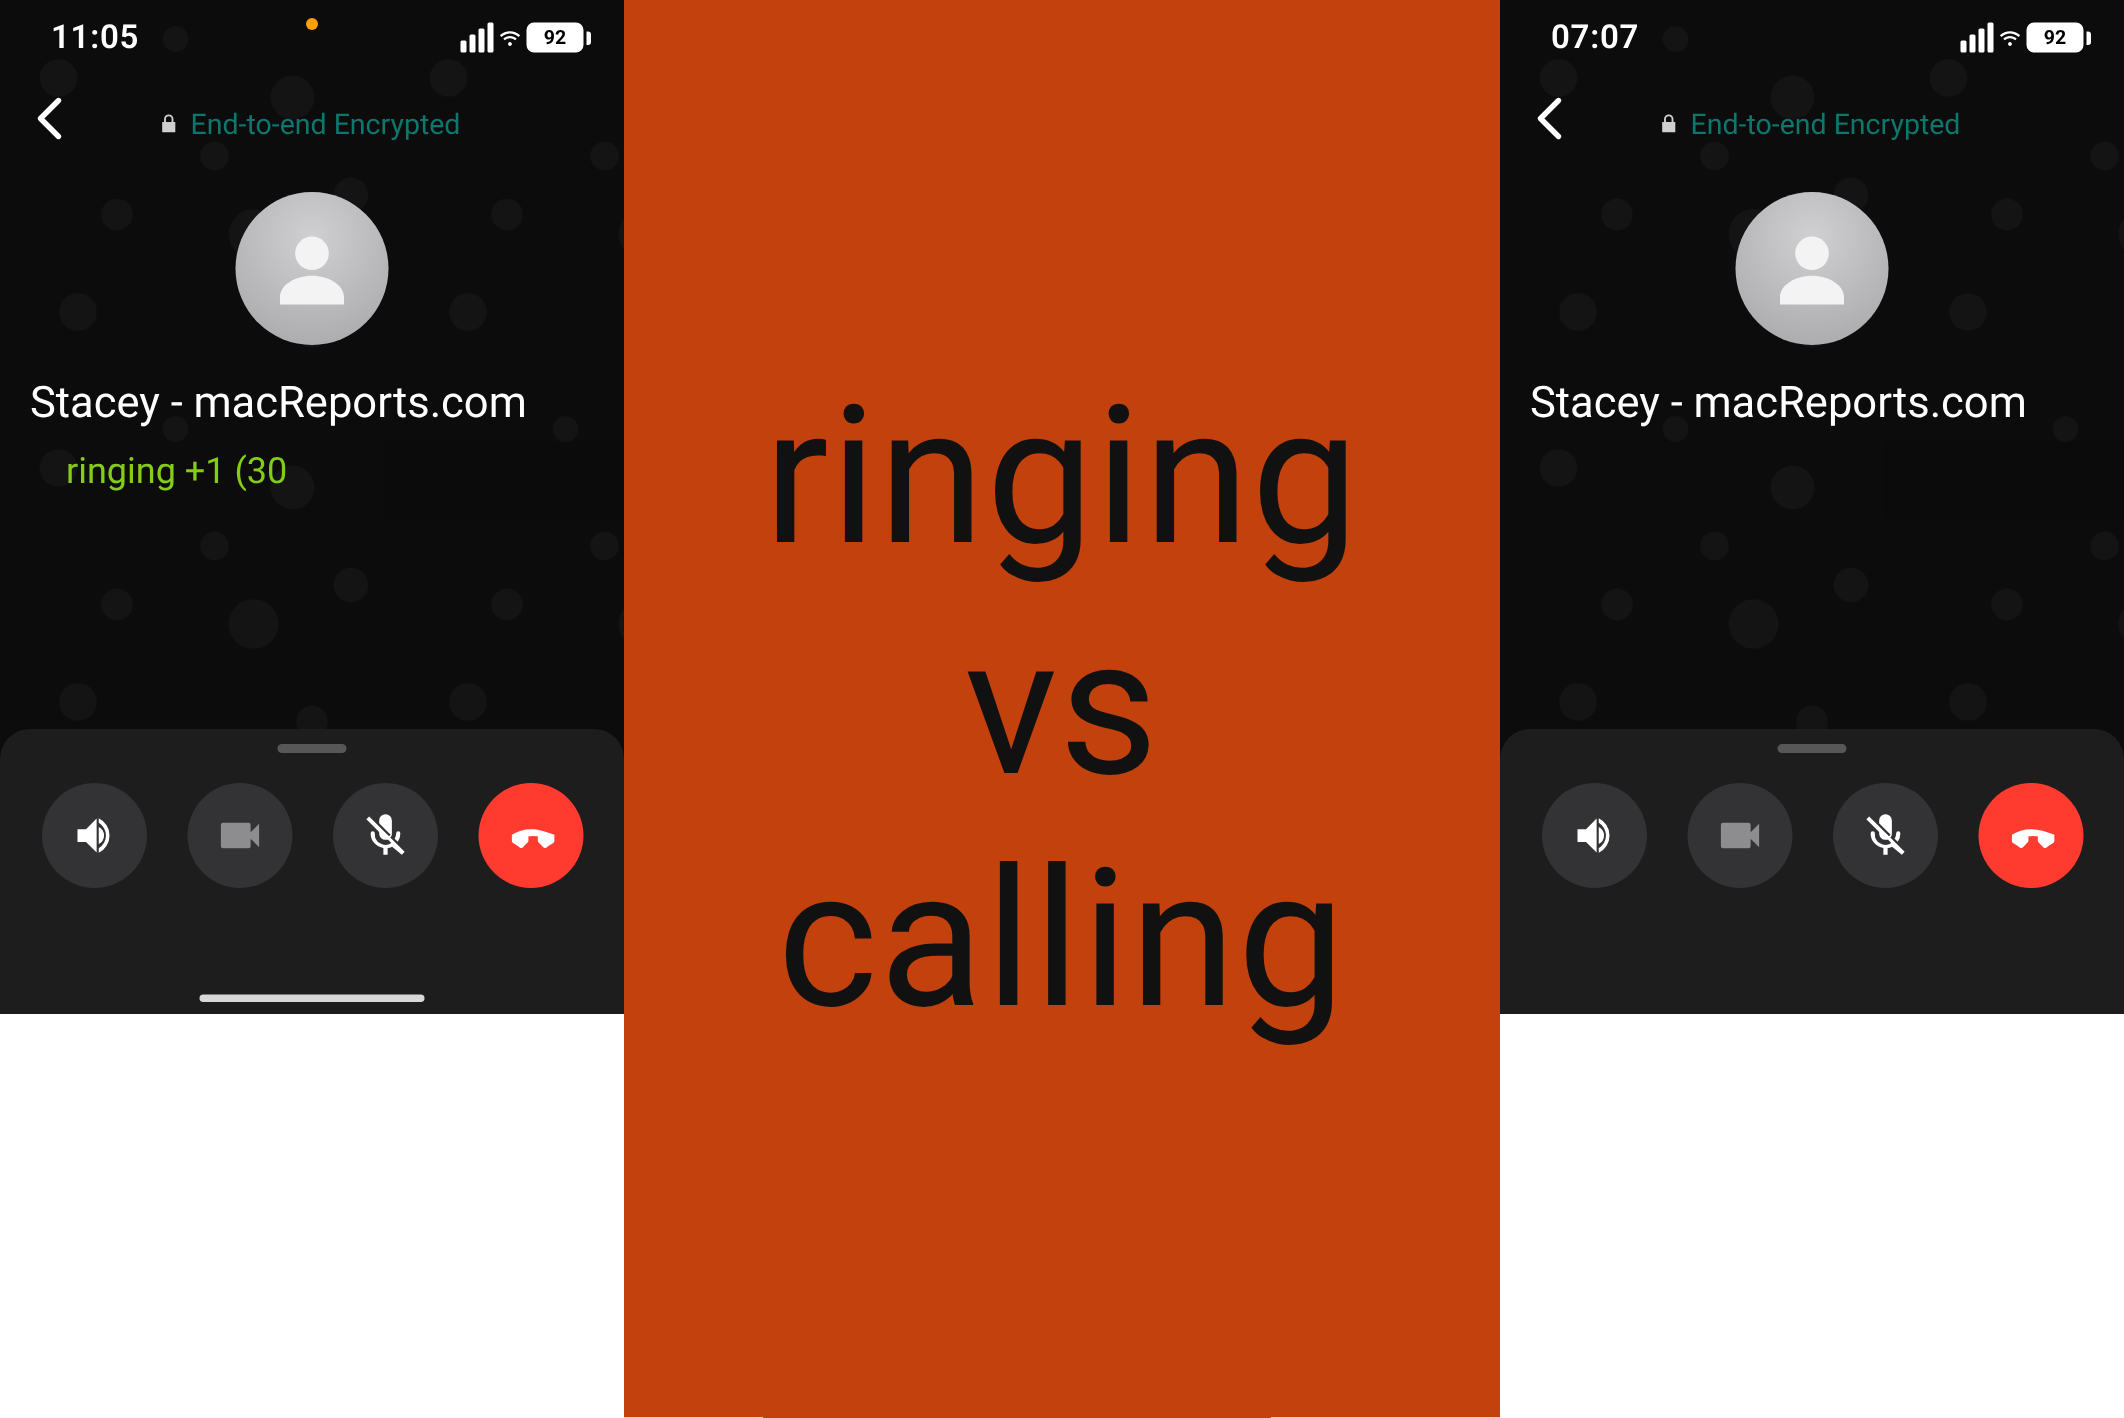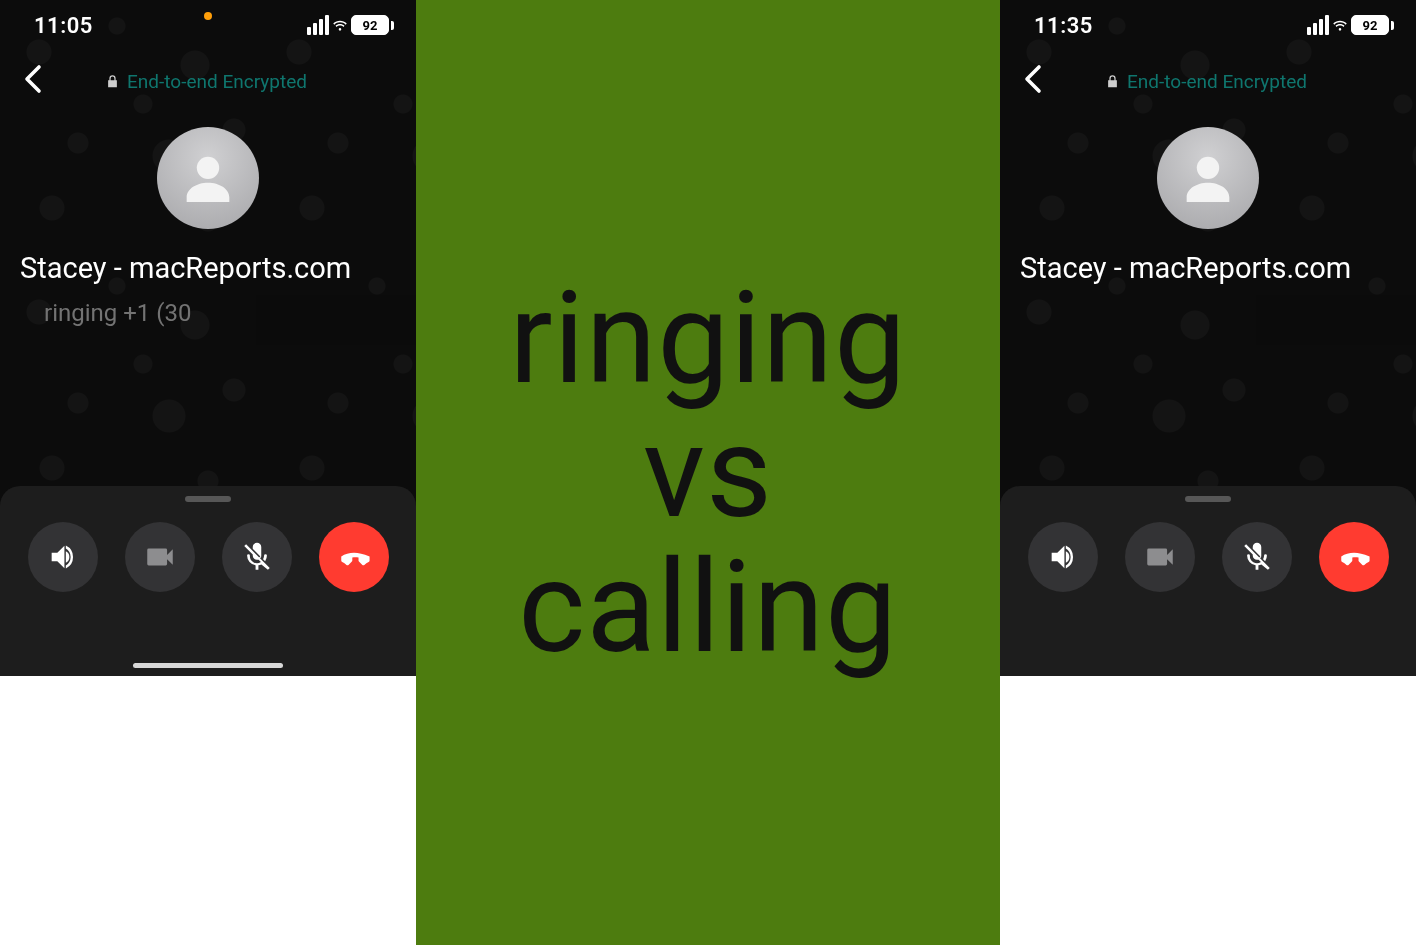--- a/index.html
+++ b/index.html
@@ -1,20 +1,20 @@
 <!DOCTYPE html>
 <html><head>
 <meta charset="utf-8">
 <style>
   * { box-sizing: border-box; margin: 0; padding: 0; }
   html, body { width: 1416px; height: 945px; overflow: hidden; font-family: -apple-system, BlinkMacSystemFont, "Segoe UI", Roboto, Helvetica, Arial, sans-serif; }
   .canvas { display: flex; width: 1416px; height: 945px; }
   .phone-col { width: 416px; height: 676px; position: relative; background: #0b0b0b; color: #fff; overflow: hidden; }
   .phone-col.right { margin-left: auto; }
-  .center-col { flex: 1; background: #4d7c0f; display: flex; flex-direction: column; align-items: center; justify-content: center; }
+  .center-col { flex: 1; background: #c2410c; display: flex; flex-direction: column; align-items: center; justify-content: center; gap: 20px; }
   .center-text { font-size: 128px; line-height: 1.05; color: #111; text-align: center; font-weight: 400; letter-spacing: 1px; }
 
   
   .doodle-bg { position: absolute; inset: 0; background: #0c0c0c; }
   .doodle-bg::after {
     content: ""; position: absolute; inset: 0;
     background-image:
       radial-gradient(circle at 15% 20%, rgba(255,255,255,.03) 12px, transparent 13px),
       radial-gradient(circle at 45% 10%, rgba(255,255,255,.03) 8px, transparent 9px),
       radial-gradient(circle at 75% 25%, rgba(255,255,255,.03) 14px, transparent 15px),
@@ -42,21 +42,21 @@
   
   .header-row { position: relative; z-index: 2; display: flex; align-items: center; padding: 8px 20px 0 14px; }
   .back-chevron { font-size: 34px; line-height: 1; font-weight: 300; padding: 6px 10px; cursor: pointer; }
   .enc-wrap { flex: 1; display: flex; align-items: center; justify-content: center; gap: 7px; color: #0f766e; font-size: 19px; font-weight: 400; margin-left:-36px; }
 
   
   .avatar-wrap { position: relative; z-index: 2; display: flex; justify-content: center; margin-top: 22px; }
   .avatar { width: 102px; height: 102px; border-radius: 50%; background: radial-gradient(circle at 50% 30%, #d0d0d2 0%, #a5a5a8 100%); display:flex; align-items:center; justify-content:center; }
   .avatar svg { width: 64px; height: 64px; }
   .contact-name { position: relative; z-index: 2; margin-top: 22px; font-size: 29px; font-weight: 400; padding-left: 20px; white-space: nowrap; }
-  .call-status { position: relative; z-index: 2; margin-top: 14px; font-size: 24px; font-weight: 400; color: #737373; padding-left: 44px; }
+  .call-status { position: relative; z-index: 2; margin-top: 14px; font-size: 24px; font-weight: 400; color: #84cc16; padding-left: 44px; }
 
   .mask-right { position:absolute; top:295px; right:0; width:160px; height:50px; background:#0b0b0b; z-index:2; }
 
   
   .tray { position: absolute; left: 0; right: 0; bottom: 0; height: 190px; background: #1d1d1d; border-top-left-radius: 20px; border-top-right-radius: 20px; z-index: 3; display:flex; flex-direction:column; align-items:center; padding-top: 10px;}
   .tray-handle { width: 46px; height: 6px; border-radius: 3px; background: #575757; margin-bottom: 20px; }
   .tray-row { width: 100%; display: flex; justify-content: space-around; align-items:center; padding: 0 14px; }
   .ctl-btn { width: 70px; height: 70px; border-radius: 50%; background: #333335; display:flex; align-items:center; justify-content:center; cursor:pointer; }
   .ctl-btn.end { background: #ff3b30; }
   .ctl-btn svg { width: 34px; height: 34px; fill: #fff; }
@@ -150,21 +150,21 @@
   <div class="center-col">
     <div class="center-text">ringing</div>
     <div class="center-text">vs</div>
     <div class="center-text">calling</div>
   </div>
 
   <div class="phone-col right">
     <div class="doodle-bg"></div>
 
     <div class="status-bar">
-      <span class="status-time">11:35</span>
+      <span class="status-time">07:07</span>
       <div class="status-right">
         <div class="signal-bars">
             <span></span>
             <span></span>
             <span></span>
             <span></span>
           </div>
         <svg width="22" height="18" viewBox="0 0 24 24" fill="#fff">
             <path d="M12 19.5c.9 0 1.7-.8 1.7-1.7S12.9 16 12 16s-1.7.8-1.7 1.7.8 1.8 1.7 1.8zm-4.6-5c2.5-2.5 6.7-2.5 9.2 0l1.4-1.4c-3.3-3.3-8.7-3.3-12 0l1.4 1.4zM3 10.1l1.4 1.4c4.2-4.2 11-4.2 15.2 0L21 10.1C16 5.1 8 5.1 3 10.1z"></path>
           </svg>

